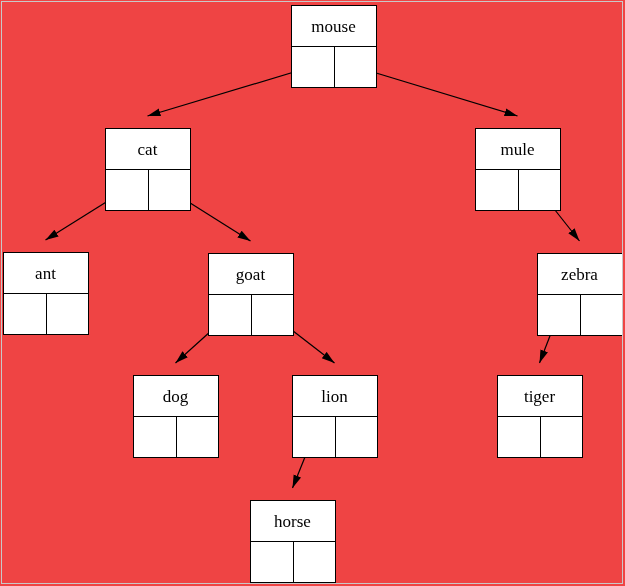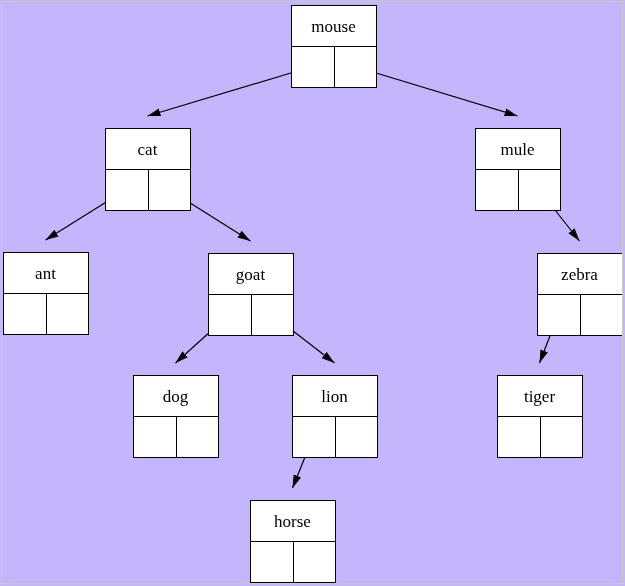--- a/index.html
+++ b/index.html
@@ -5,21 +5,21 @@
   html, body {
     margin: 0;
     padding: 0;
     background: #ffffff;
     font-family: "Liberation Serif", "DejaVu Serif", serif;
   }
   .page {
     position: relative;
     width: 625px;
     height: 586px;
-    background: #c4b5fd;
+    background: #ef4444;
     overflow: hidden;
   }
   .frame {
     position: absolute;
     left: 1px;
     top: 1px;
     right: 2px;
     bottom: 2px;
     border: 1px solid #c8c8c8;
     pointer-events: none;

